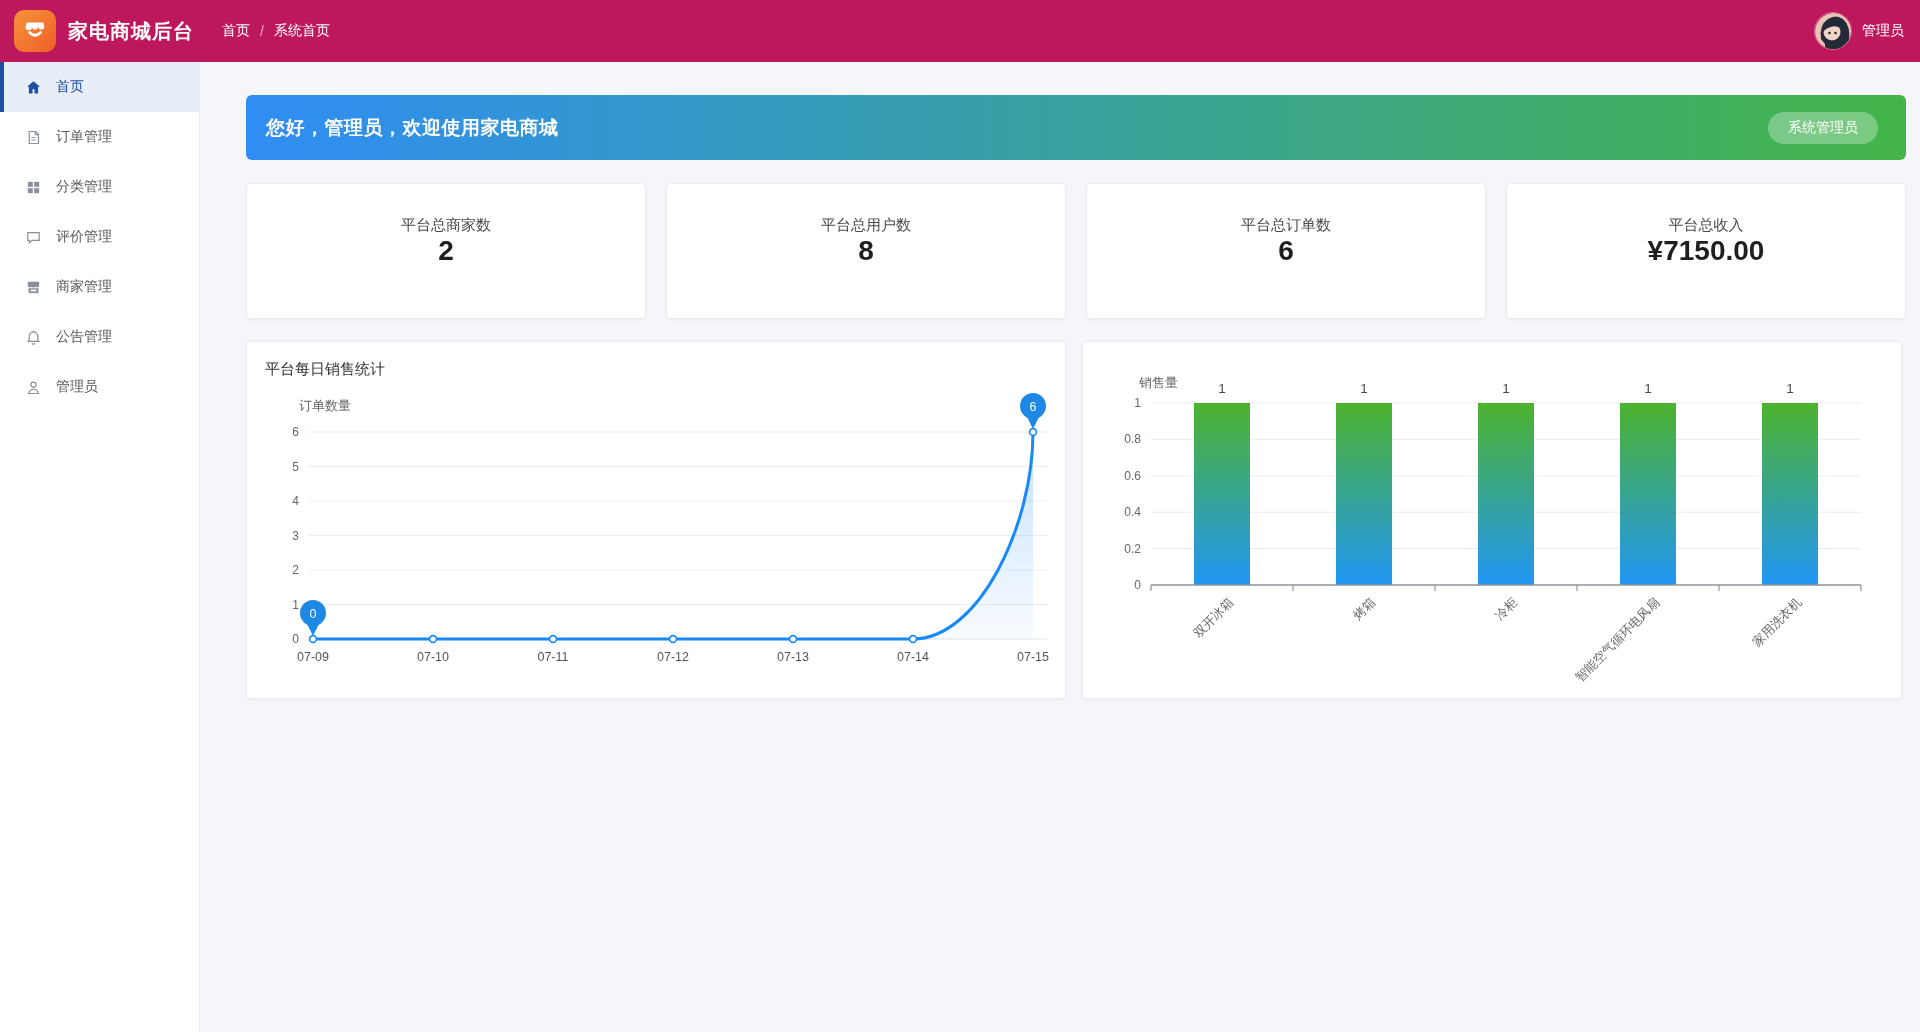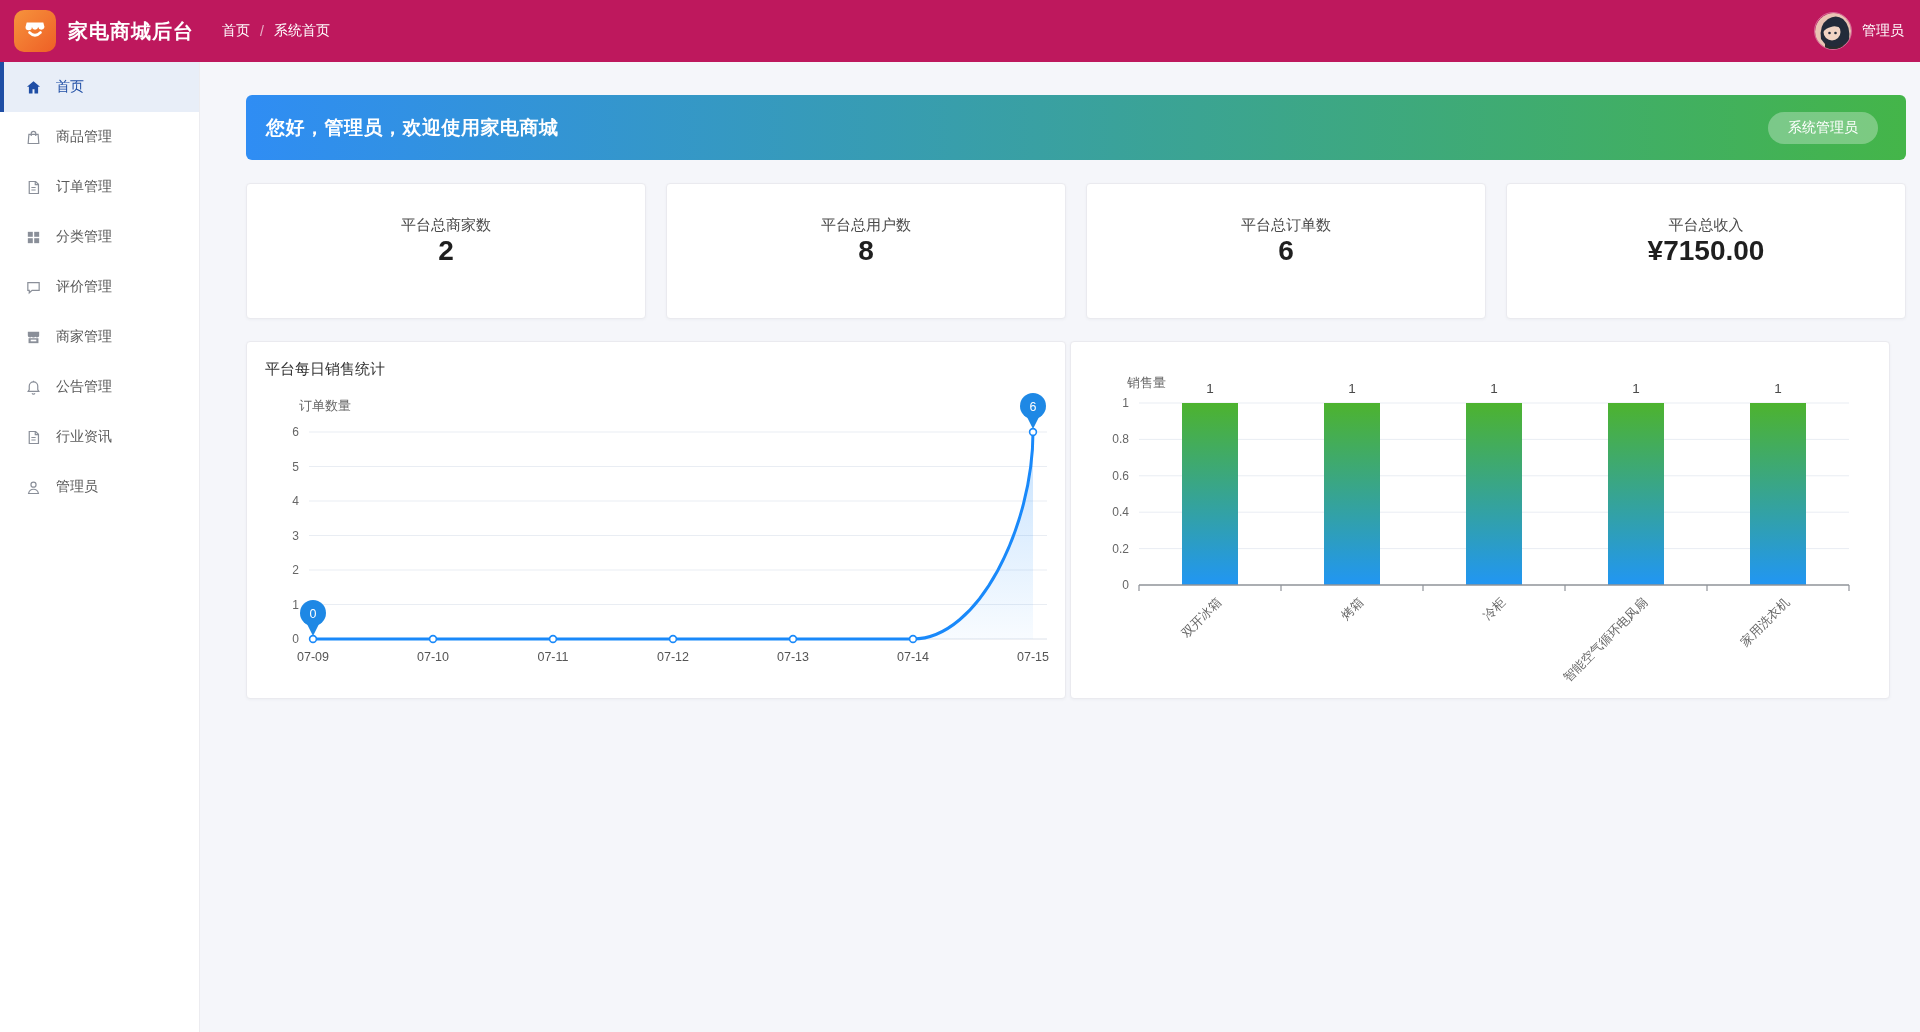--- a/index.html
+++ b/index.html
@@ -29,21 +29,21 @@
 
   .banner { width:1660px; height:65px; border-radius:6px; display:flex; align-items:center; padding:0 28px 0 20px; margin-bottom:23px; }
   .banner-text { color:#fff; font-size:19px; font-weight:bold; letter-spacing:.5px; }
   .role-badge { margin-left:auto; background:rgba(255,255,255,.3); color:#fff; font-size:14px; padding:7px 20px; border-radius:16px; }
 
   .stats-row { display:flex; gap:20px; margin-bottom:22px; }
   .stat-card { width:400px; height:136px; background:#fff; border:1px solid #eaeaef; border-radius:4px; box-shadow:0 1px 3px rgba(30,40,80,.04); display:flex; flex-direction:column; align-items:center; padding-top:32px; gap:0; }
   .stat-label { font-size:15px; color:#4a4a4a; }
   .stat-value { font-size:28px; font-weight:bold; color:#1f1f1f; font-family:"Liberation Sans","DejaVu Sans",sans-serif; }
 
-  .charts-row { display:flex; gap:4px; }
+  .charts-row { display:flex; gap:16px; }
   .chart-card { width:820px; height:358px; background:#fff; border:1px solid #eaeaef; border-radius:4px; box-shadow:0 1px 3px rgba(30,40,80,.04); padding:18px; overflow:hidden; }
   .chart-title { font-size:15px; font-weight:500; color:#333; }
   .chart-body svg { overflow:visible; display:block; margin-top:5px; }
 </style>
 </head>
 <body>
 
 <div class="header">
   <div class="logo-box">
     <svg width="28" height="28" viewBox="0 0 28 28">
@@ -78,29 +78,20 @@
 
   <div class="side-item active">
     <span class="s-icon">
       <svg width="17" height="17" viewBox="0 0 24 24" fill="currentColor">
           <path d="M12 3.2 2.8 11h2.7v9.4h5.1v-6h2.8v6h5.1V11h2.7z"></path>
         </svg>
     </span>
     <span>首页</span>
   </div>
 
-  <div class="side-item">
-    <span class="s-icon">
-      <svg width="17" height="17" viewBox="0 0 24 24" fill="none" stroke="currentColor" stroke-width="1.7">
-          <path d="M5.5 7.5h13l1 13h-15z"></path>
-          <path d="M8.8 10V6.5a3.2 3.2 0 0 1 6.4 0V10"></path>
-        </svg>
-    </span>
-    <span>商品管理</span>
-  </div>
 
   <div class="side-item">
     <span class="s-icon">
       <svg width="17" height="17" viewBox="0 0 24 24" fill="none" stroke="currentColor" stroke-width="1.7">
           <path d="M6 3.5h9l4 4v13H6z"></path>
           <path d="M14.5 3.8V8h4"></path>
           <path d="M9 12h6M9 15.5h6"></path>
         </svg>
     </span>
     <span>订单管理</span>
@@ -142,30 +133,20 @@
     <span class="s-icon">
       <svg width="17" height="17" viewBox="0 0 24 24" fill="none" stroke="currentColor" stroke-width="1.7">
           <path d="M12 4a6 6 0 0 1 6 6v5l1.5 2.5h-15L6 15v-5a6 6 0 0 1 6-6z"></path>
           <path d="M10 20a2.2 2.2 0 0 0 4 0"></path>
           <path d="M12 2.5v1.8"></path>
         </svg>
     </span>
     <span>公告管理</span>
   </div>
 
-  <div class="side-item">
-    <span class="s-icon">
-      <svg width="17" height="17" viewBox="0 0 24 24" fill="none" stroke="currentColor" stroke-width="1.7">
-          <path d="M6 3.5h9l4 4v13H6z"></path>
-          <path d="M14.5 3.8V8h4"></path>
-          <path d="M9 12h6M9 15.5h6"></path>
-        </svg>
-    </span>
-    <span>行业资讯</span>
-  </div>
 
   <div class="side-item">
     <span class="s-icon">
       <svg width="17" height="17" viewBox="0 0 24 24" fill="none" stroke="currentColor" stroke-width="1.7">
           <circle cx="12" cy="8" r="3.6"></circle>
           <path d="M5 20.5c.8-4.2 3.5-6 7-6s6.2 1.8 7 6z"></path>
         </svg>
     </span>
     <span>管理员</span>
   </div>

